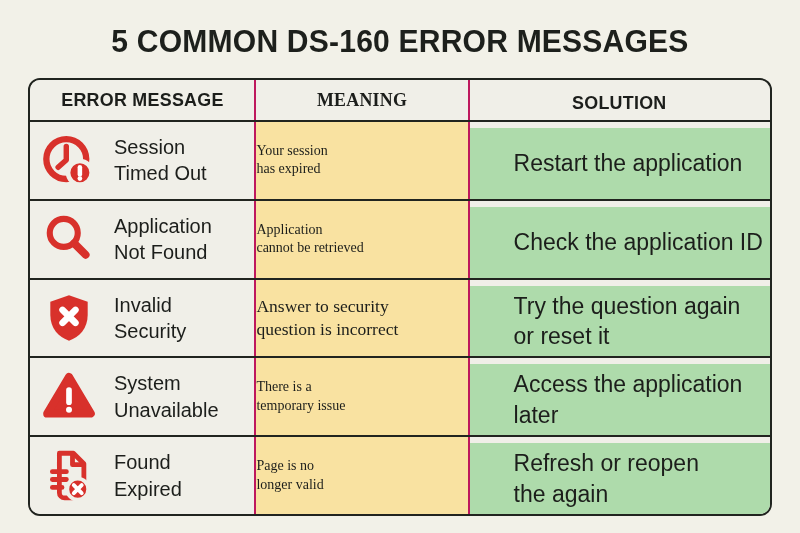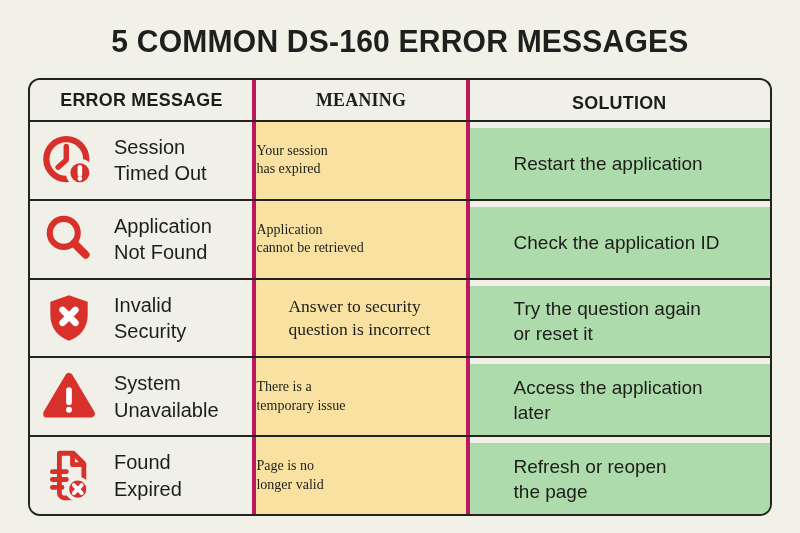--- a/index.html
+++ b/index.html
@@ -30,21 +30,21 @@
     overflow: hidden;
     display: flex;
     flex-direction: column;
     background: #f0efe8;
   }
   .row { display: flex; flex: 1; border-top: 2px solid #21241f; }
   .row.header { flex: 0 0 40px; border-top: none; }
   .cell {
     display: flex;
     align-items: center;
-    border-right: 4px solid #be185d;
+    border-right: 2px solid #be185d;
   }
   .cell:last-child { border-right: none; margin-top: 6px; }
   .c1 { width: 30.6%; background: #f0efe8; }
   .c2 { width: 28.8%; background: #f9e2a1; font-family: Liberation Serif, serif; }
   .c3 { width: 40.6%; background: #aedbab; }
   .hcell {
     justify-content: center;
     font-weight: 700;
     font-size: 19px;
     letter-spacing: 0.3px;
@@ -56,22 +56,22 @@
   .icon { flex: 0 0 62px; display: flex; align-items: center; justify-content: center; }
   .icon svg { display: block; }
   .etext, .mcell, .scell {
     white-space: pre-line;
     font-size: 20px;
     font-weight: 500;
     line-height: 1.32;
     color: #1c1e1b;
   }
   .mcell { font-size: 14px; }
-  .mcell.small { font-size: 17.5px; padding-left: 32px; }
-  .scell { padding-left: 44px; font-size: 19px; }
+  .mcell.small { font-size: 17.5px; }
+  .scell { padding-left: 44px; font-size: 23px; }
 </style>
 </head>
 <body>
 
 <div class="page">
   <h1 class="title">5 COMMON DS-160 ERROR MESSAGES</h1>
 
   <div class="table">
 
     <div class="row header">
@@ -166,17 +166,17 @@
             <circle cx="42" cy="47" r="12" fill="#d8312b" stroke="#f0efe8" stroke-width="4.5"></circle>
             <path d="M37.5 42.5 L46.5 51.5 M46.5 42.5 L37.5 51.5" stroke="#ffffff" stroke-width="4.5" stroke-linecap="round"></path>
           </svg>
         </span>
         <span class="etext">Found
 Expired</span>
       </div>
       <div class="cell c2 mcell">Page is no
 longer valid</div>
       <div class="cell c3 scell">Refresh or reopen
-the page</div>
+the again</div>
     </div>
 
   </div>
 </div>
 
 </body></html>

